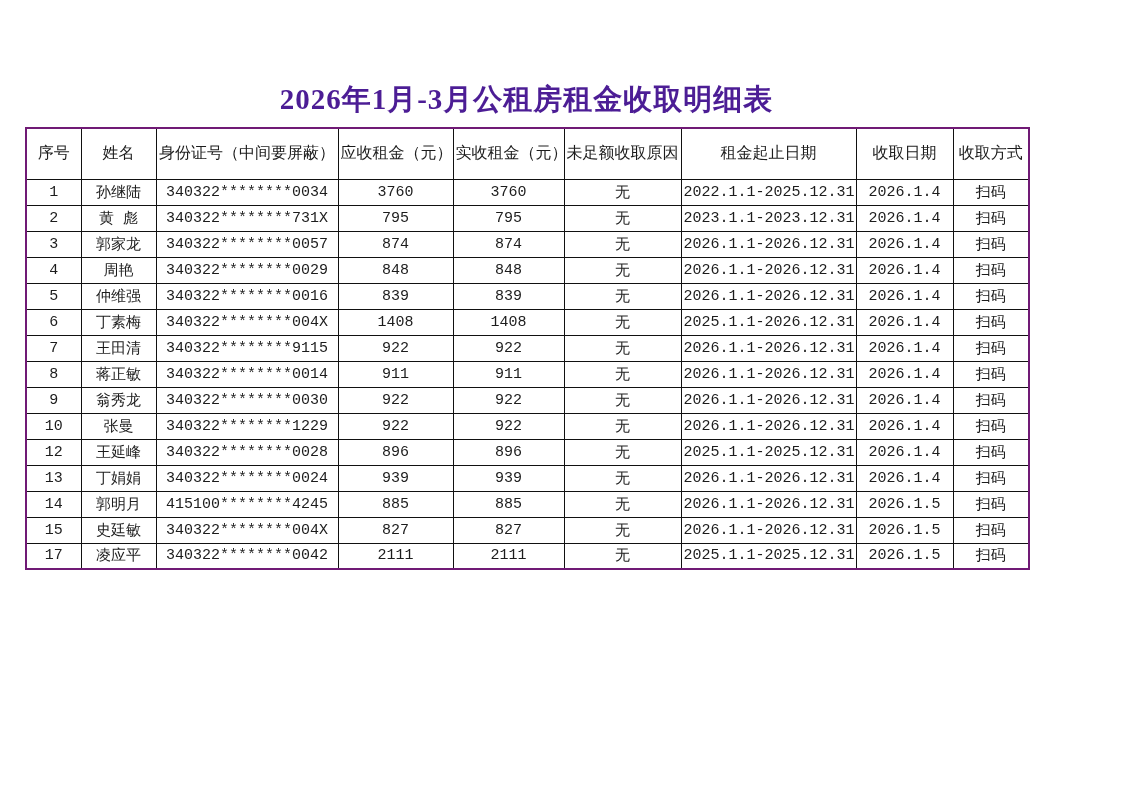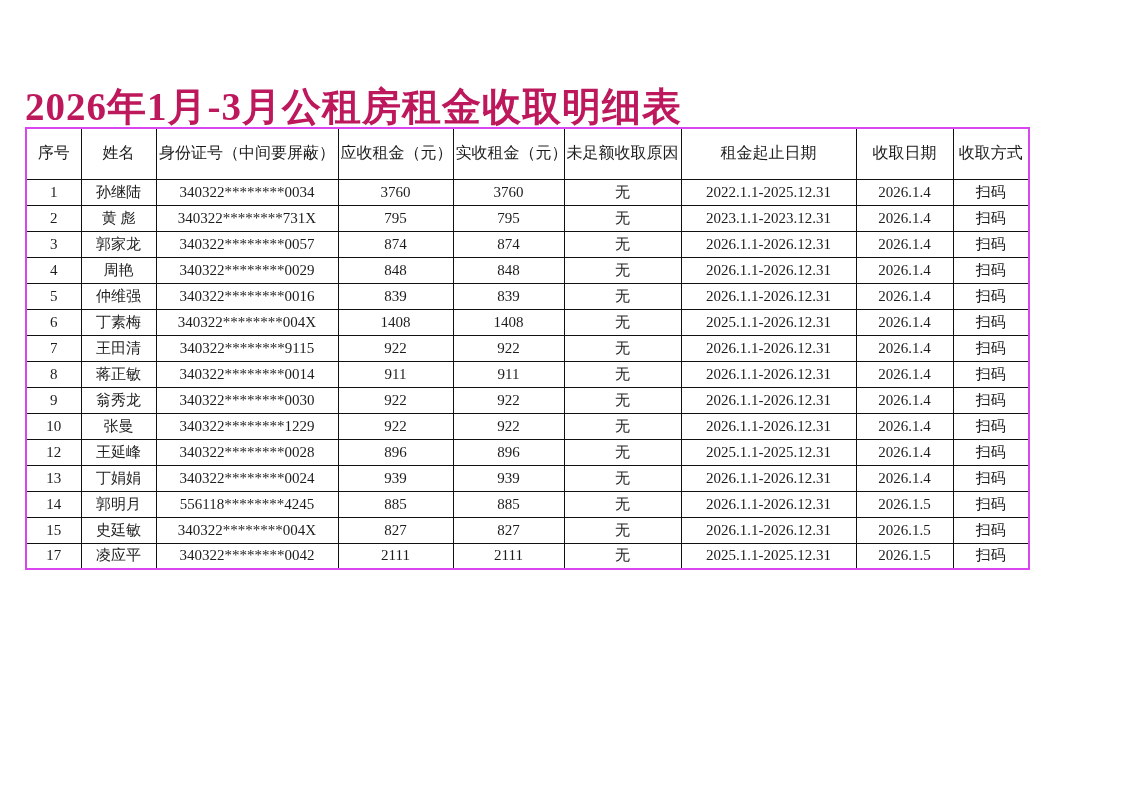--- a/index.html
+++ b/index.html
@@ -16,34 +16,36 @@
     position: relative;
     width: 1122px;
     height: 793px;
     background: #ffffff;
   }
   .doc-title {
     position: absolute;
     top: 80px;
     left: 25px;
     width: 1003px;
-    font-size: 39px;
+    text-align: center;
+    font-size: 29px;
     font-weight: 600;
     letter-spacing: 1px;
-    color: #be185d;
+    color: #4c1d95;
   }
   table.rent-table {
     position: absolute;
     top: 127px;
     left: 25px;
     width: 1003px;
     border-collapse: collapse;
     table-layout: fixed;
-    border: 2px solid #d946ef;
+    border: 2px solid #701a75;
     font-size: 15px;
+    font-family: Liberation Mono, monospace;
   }
   table.rent-table th,
   table.rent-table td {
     border: 1px solid #111111;
     text-align: center;
     vertical-align: middle;
     padding: 0 2px;
     overflow: hidden;
     white-space: nowrap;
     font-weight: normal;
@@ -219,21 +221,21 @@
           <td>939</td>
           <td>939</td>
           <td>无</td>
           <td>2026.1.1-2026.12.31</td>
           <td>2026.1.4</td>
           <td>扫码</td>
         </tr>
         <tr>
           <td>14</td>
           <td>郭明月</td>
-          <td>556118********4245</td>
+          <td>415100********4245</td>
           <td>885</td>
           <td>885</td>
           <td>无</td>
           <td>2026.1.1-2026.12.31</td>
           <td>2026.1.5</td>
           <td>扫码</td>
         </tr>
         <tr>
           <td>15</td>
           <td>史廷敏</td>

